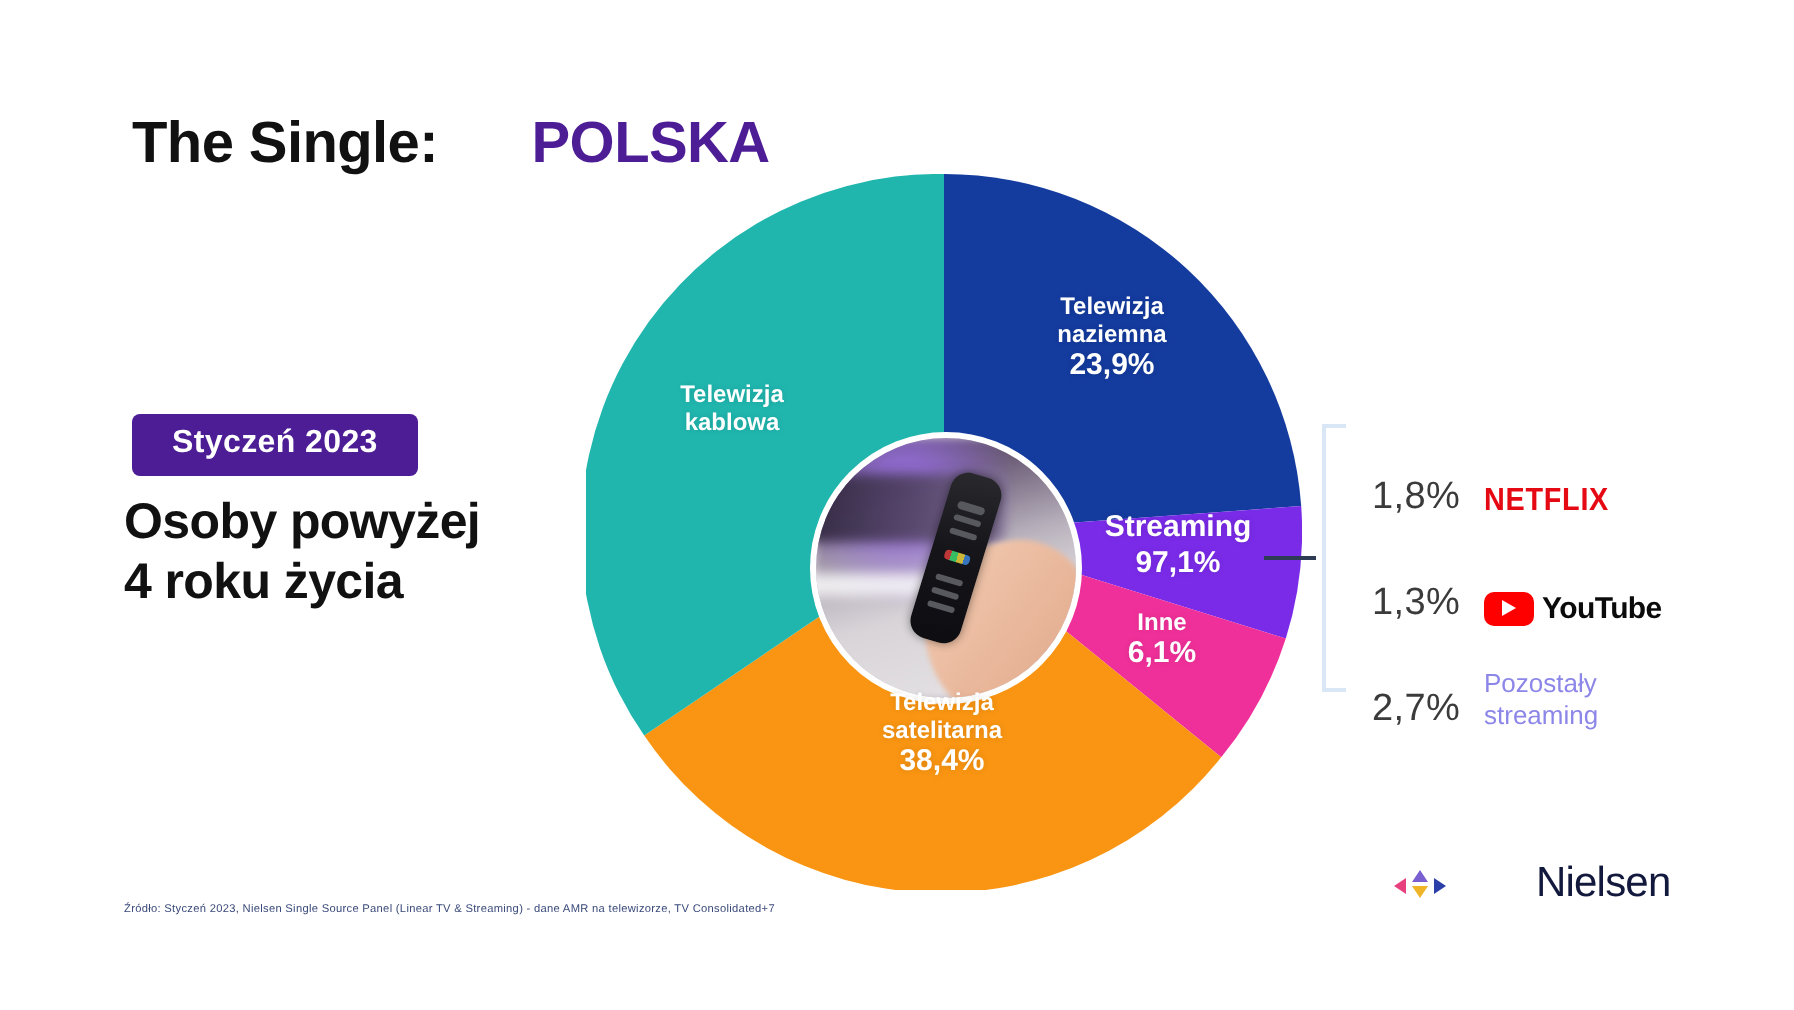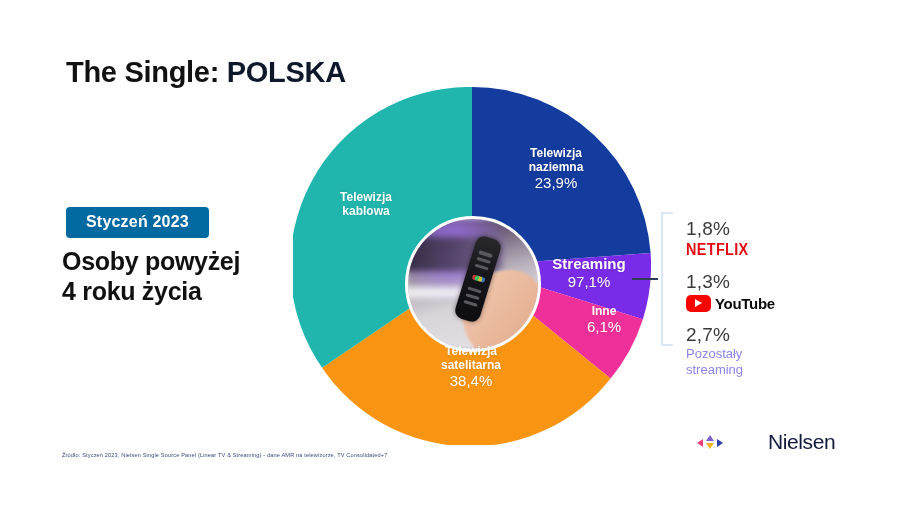--- a/index.html
+++ b/index.html
@@ -10,26 +10,26 @@
     overflow:hidden;
     position:relative;
   }
 
   
   #title {
     position:absolute; left:66px; top:56px;
     font-size:29px; font-weight:bold; color:#111111;
     letter-spacing:-0.3px; white-space:nowrap;
   }
-  #title .accent { color:#0f172a; }
+  #title .accent { color:#4c1d95;margin-left:39px; }
 
   
   #badge {
     position:absolute; left:66px; top:207px;
-    background:#0369a1; color:#ffffff;
+    background:#4c1d95; color:#ffffff;
     border-radius:4px;
     padding:6px 20px 7px 20px;
     font-size:16px; font-weight:bold;
     letter-spacing:0.2px;
   }
   #subhead {
     position:absolute; left:62px; top:247px;
     font-size:25px; font-weight:bold; color:#111111;
     line-height:1.18; letter-spacing:-0.3px;
   }
@@ -89,48 +89,48 @@
     position:absolute; left:26%; top:47%; width:50%; height:5%;
     background:linear-gradient(90deg,#d13b3b 0 24%,#3bd16a 24% 50%,#e0c93a 50% 76%,#3b7fd1 76% 100%);
     border-radius:2px; opacity:.9;
   }
 
   
   .pl { position:absolute; color:#ffffff; text-align:center;
         font-weight:bold; line-height:1.18;
         text-shadow:0 0 3px rgba(0,0,0,.12); }
   .pl .nm { display:block; font-size:12px; }
-  .pl .vl { display:block; font-size:15px; font-weight:normal; }
+  .pl .vl { display:block; font-size:15px; font-weight:bold; }
 
   #lbl-naziemna { left:491px; top:146px; width:130px; }
   #lbl-kablowa  { left:303px; top:190px; width:126px; }
   #lbl-satelitarna { left:396px; top:344px; width:150px; }
   #lbl-streaming { left:524px; top:255px; width:130px; }
   #lbl-streaming .nm { font-size:15px; }
-  #lbl-inne { left:557px; top:304px; width:94px; }
+  #lbl-inne { left:534px; top:304px; width:94px; }
 
   
   #bracket { position:absolute; left:655px; top:212px; width:14px; height:134px; }
   #bracket .vert {
     position:absolute; left:6px; top:0; width:2px; height:134px;
     background:#D8E6F5;
   }
   #bracket .top, #bracket .bot {
     position:absolute; left:6px; width:12px; height:2px; background:#D8E6F5;
   }
   #bracket .top { top:0; }
   #bracket .bot { top:132px; }
   #connector {
     position:absolute; left:632px; top:278px; width:26px; height:2px;
     background:#2E3B55;
   }
 
   
   #legend { position:absolute; left:686px; top:218px; width:205px; }
-  .lrow { display:flex; align-items:flex-start; height:42px; margin-bottom:11px;flex-direction:column; }
+  .lrow { display:flex; align-items:flex-end; height:42px; margin-bottom:11px; }
   .lrow .pct {
     width:56px; font-size:19px; color:#3B3B3B; letter-spacing:0.2px;
   }
   .lrow .brand { flex:1; display:flex; align-items:center; }
 
   .netflix-word {
     font-size:16px; font-weight:bold; color:#E50914;
     letter-spacing:0.4px; transform:scaleX(.9); transform-origin:left center;
     font-family:"Liberation Sans", sans-serif;
   }

